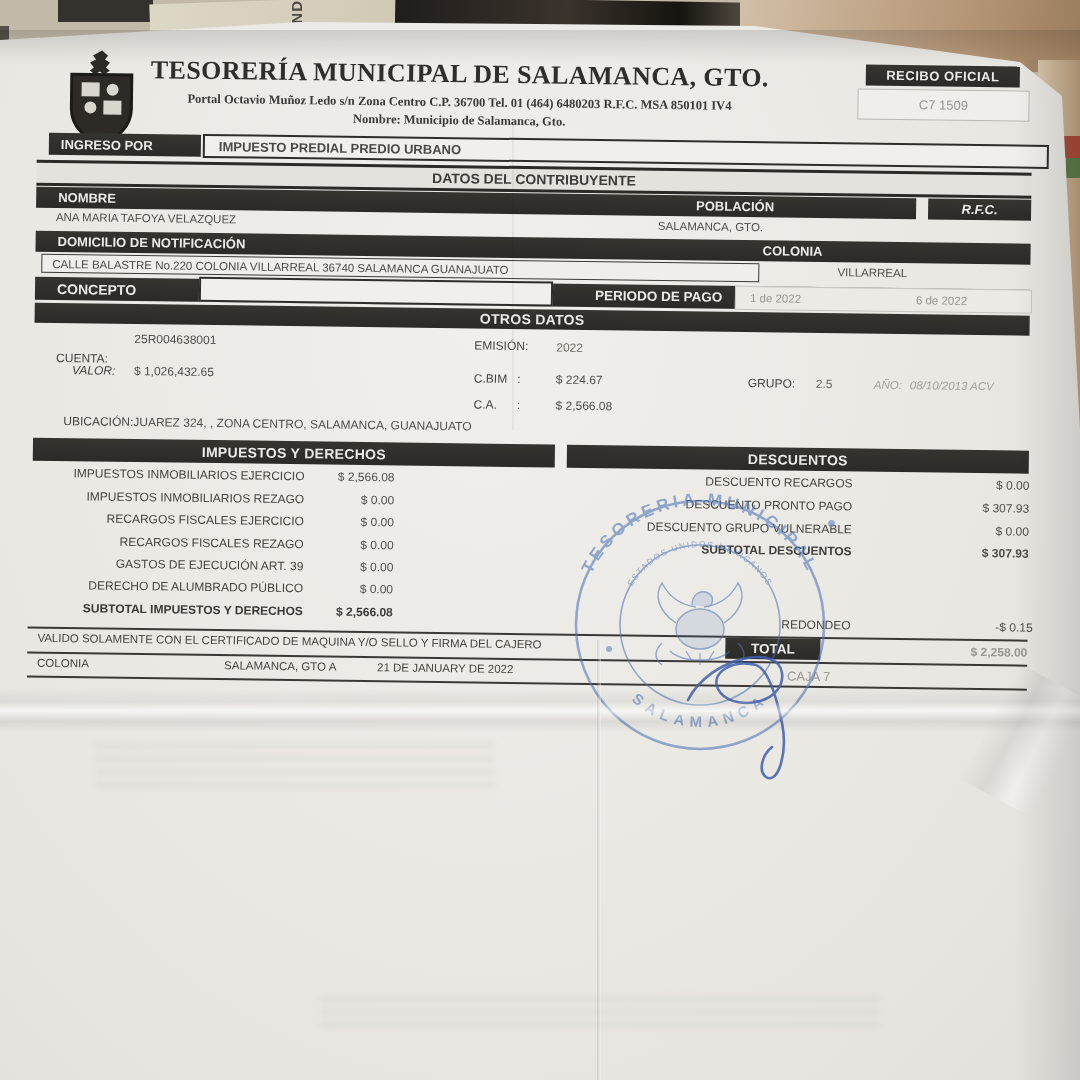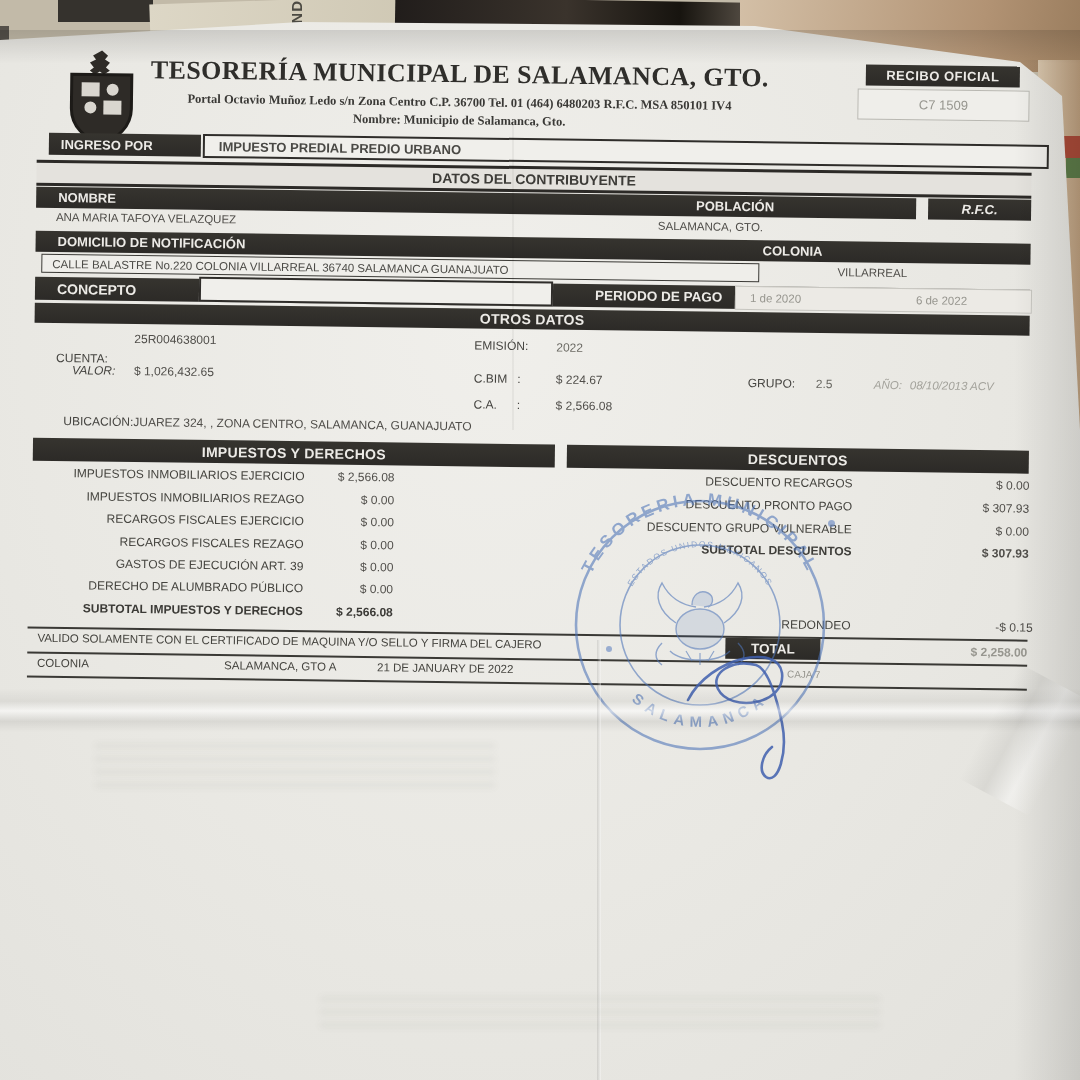--- a/index.html
+++ b/index.html
@@ -133,21 +133,21 @@
 
     <div class="bar" style="left:38px;top:277px;width:995px;height:23px;">
       <span style="padding-left:22px;font-size:14px;">CONCEPTO</span>
       <span style="position:absolute;left:560px;font-size:13.5px;">PERIODO DE PAGO</span>
     </div>
     <div class="whitebox" style="left:202px;top:275px;width:350px;height:21px;background:#f0efeb;">
       <span></span>
     </div>
     <div class="abs" style="left:738px;top:277px;width:295px;height:22px;background:#eceae5;border:1px solid #c7c6c0;
          display:flex;align-items:center;font-size:11.5px;">
-      <span class="faint" style="padding-left:14px;">1 de 2020</span>
+      <span class="faint" style="padding-left:14px;">1 de 2022</span>
       <span class="faint" style="position:absolute;left:180px;">6 de 2022</span>
     </div>
 
     <div class="bar center" style="left:38px;top:303px;width:995px;height:20px;font-size:14px;letter-spacing:.3px;">OTROS DATOS</div>
 
     <div class="abs lbl" style="left:60px;top:331px;margin-top:20px;">CUENTA:</div>
     <div class="abs val" style="left:138px;top:331px;">25R004638001</div>
     <div class="abs lbl" style="left:478px;top:333px;">EMISIÓN:</div>
     <div class="abs val" style="left:560px;top:334px;color:#6b6a64;text-align:center;">2022</div>
 
@@ -198,21 +198,21 @@
 
     <div class="hr" style="left:35px;top:627px;width:1000px;"></div>
     <div class="abs" style="left:45px;top:632px;font-size:11.5px;color:#45443f;">VALIDO SOLAMENTE CON EL CERTIFICADO DE MAQUINA Y/O SELLO Y FIRMA DEL CAJERO</div>
     <div class="bar center" style="left:733px;top:629px;width:95px;height:21px;font-size:13.5px;">TOTAL</div>
     <div class="abs faint" style="left:930px;top:633px;width:105px;text-align:right;font-size:12px;font-weight:bold;">$ 2,258.00</div>
     <div class="hr" style="left:35px;top:652px;width:1000px;"></div>
 
     <div class="abs" style="left:45px;top:657px;font-size:11.5px;color:#45443f;">COLONIA</div>
     <div class="abs" style="left:232px;top:657px;font-size:11.5px;color:#45443f;">SALAMANCA, GTO A</div>
     <div class="abs" style="left:385px;top:657px;font-size:11.5px;color:#45443f;">21 DE JANUARY DE 2022</div>
-    <div class="abs faint" style="left:795px;top:659px;font-size:10px;">CAJA 7</div>
+    <div class="abs faint" style="left:795px;top:659px;font-size:13px;">CAJA 7</div>
     <div class="hr" style="left:35px;top:676px;width:1000px;height:1.5px;"></div>
   </div>
 
   <svg class="abs" style="position:absolute;left:558px;top:483px;opacity:.58;filter:blur(.4px);" width="284" height="284" viewBox="0 0 284 284">
     <defs>
       <path id="arcTop" d="M 22,142 A 120,120 0 0 1 262,142" fill="none"></path>
       <path id="arcBottom" d="M 40,142 A 102,102 0 0 0 244,142" fill="none"></path>
       <path id="arcInner" d="M 64,142 A 78,78 0 0 1 220,142" fill="none"></path>
     </defs>
     <circle cx="142" cy="142" r="124" fill="none" stroke="#4d74b8" stroke-width="2.6"></circle>

